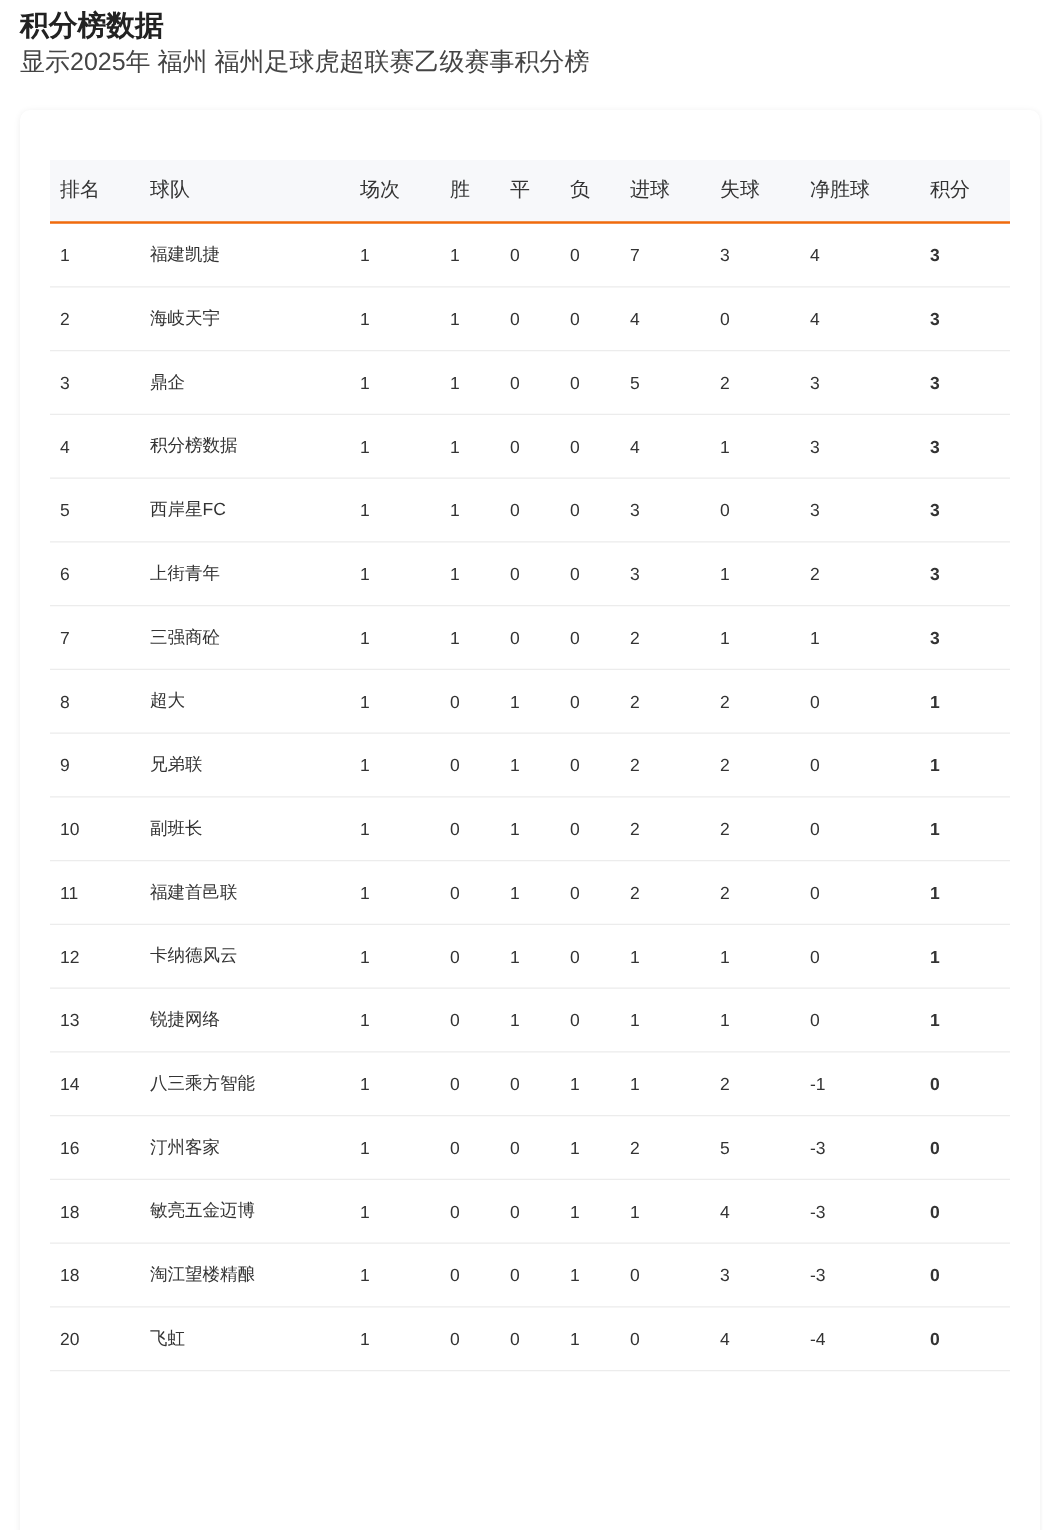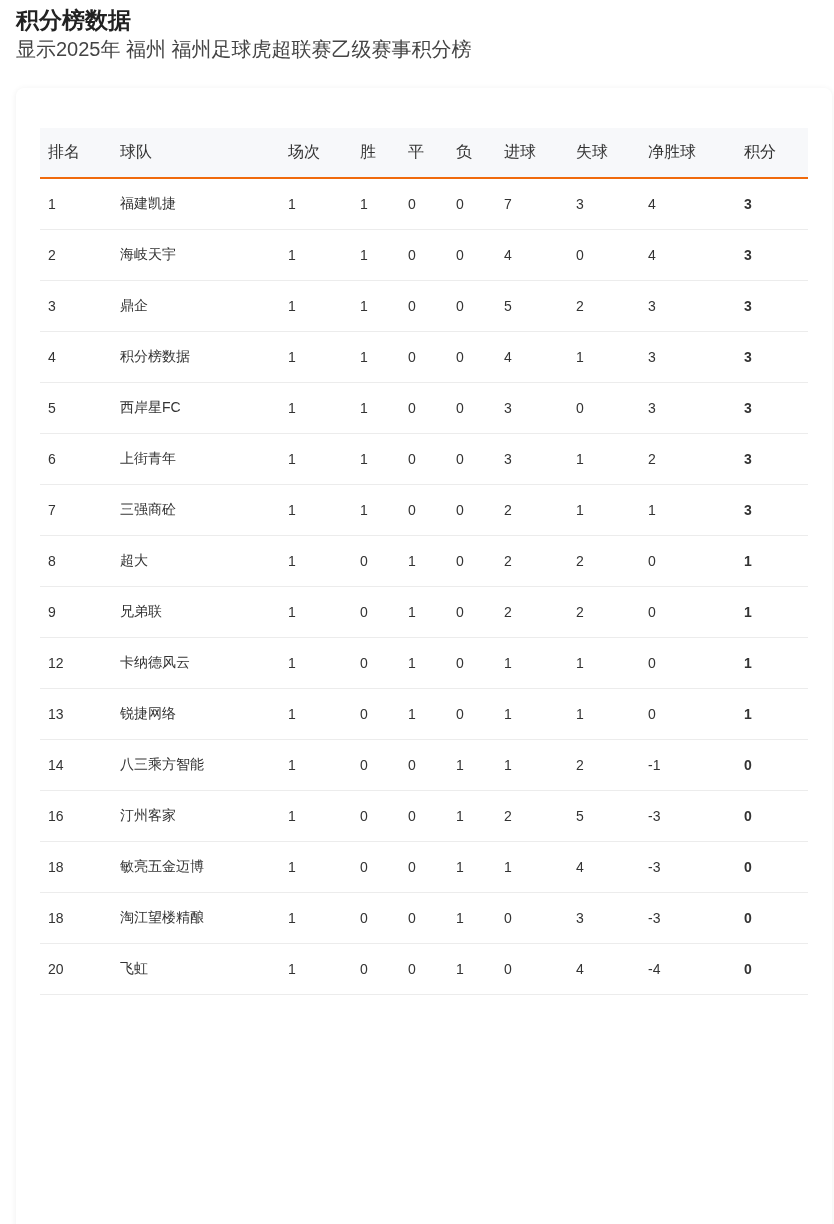--- a/index.html
+++ b/index.html
@@ -200,20 +200,44 @@
           <td>1</td>
           <td>0</td>
           <td>1</td>
           <td>0</td>
           <td>2</td>
           <td>2</td>
           <td>0</td>
           <td class="points">1</td>
         </tr>
         <tr>
+          <td>10</td>
+          <td>副班长</td>
+          <td>1</td>
+          <td>0</td>
+          <td>1</td>
+          <td>0</td>
+          <td>2</td>
+          <td>2</td>
+          <td>0</td>
+          <td class="points">1</td>
+        </tr>
+        <tr>
+          <td>11</td>
+          <td>福建首邑联</td>
+          <td>1</td>
+          <td>0</td>
+          <td>1</td>
+          <td>0</td>
+          <td>2</td>
+          <td>2</td>
+          <td>0</td>
+          <td class="points">1</td>
+        </tr>
+        <tr>
           <td>12</td>
           <td>卡纳德风云</td>
           <td>1</td>
           <td>0</td>
           <td>1</td>
           <td>0</td>
           <td>1</td>
           <td>1</td>
           <td>0</td>
           <td class="points">1</td>

